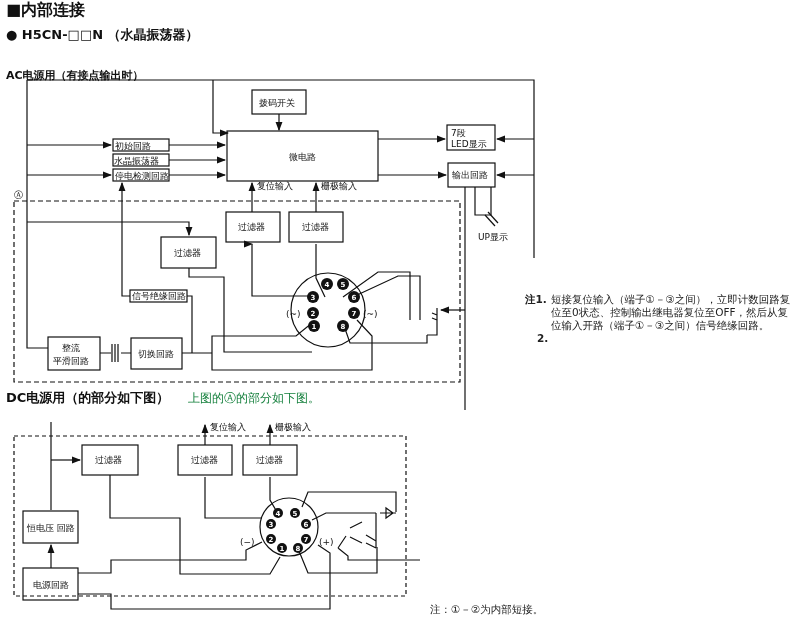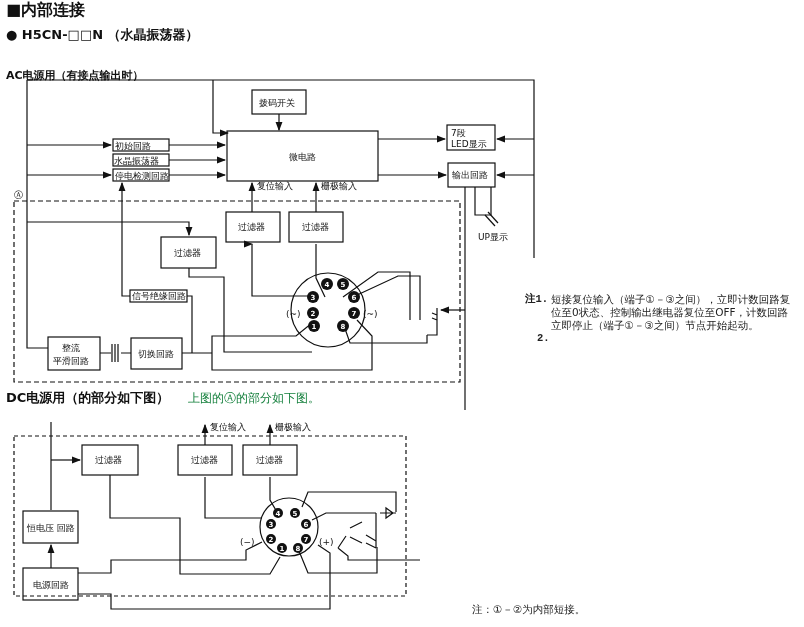--- a/index.html
+++ b/index.html
@@ -9,22 +9,22 @@
   #title { left:6px; top:0; font-size:16px; }
   #model { left:6px; top:26px; font-size:13px; }
   #ac-heading { left:6px; top:48px; font-size:11px;margin-top:20px; }
   #dc-heading { left:6px; top:389px; font-size:13px; }
   #dc-sub { position:absolute; left:188px; top:390px; font-size:12px; font-weight:normal; color:#15803d; white-space:nowrap; }
   svg { position:absolute; left:0; top:0; }
   svg text { font-family:"DejaVu Sans", sans-serif; fill:#111; }
   .notes { position:absolute; font-size:10.5px; line-height:13px; color:#222; }
   #notes1 { left:525px; top:293px; width:270px; }
   .note-item { position:relative; padding-left:26px; }
-  .note-num { position:absolute; left:0; top:0; font-weight:bold;font-family:Liberation Mono, monospace; }
-  #notes2 { left:430px; top:603px;margin-left:42px; }
+  .note-num { position:absolute; left:0; top:0; font-weight:bold; }
+  #notes2 { left:430px; top:603px; }
 </style>
 </head>
 <body>
 
 <div class="h" id="title">■内部连接</div>
 <div class="h" id="model">● H5CN-□□N （水晶振荡器）</div>
 <div class="h" id="ac-heading">AC电源用（有接点输出时）</div>
 <div class="h" id="dc-heading">DC电源用（的部分如下图）</div>
 <div id="dc-sub">上图的Ⓐ的部分如下图。</div>
 
@@ -196,19 +196,19 @@
     <text x="27" y="531">恒电压 回路</text>
     <text x="33" y="588">电源回路</text>
     <text x="240" y="545">(−)</text>
     <text x="319" y="545">(+)</text>
   </g>
 </svg>
 
 <div class="notes" id="notes1">
   <div class="note-item">
     <span class="note-num">注1.</span>
-    <span>短接复位输入（端子①－③之间），立即计数回路复位至0状态、控制输出继电器复位至OFF，计数回路立即停止（端子①－③之间）节点开始起动。</span>
+    <span>短接复位输入（端子①－③之间），立即计数回路复位至0状态、控制输出继电器复位至OFF，然后从复位输入开路（端子①－③之间）信号绝缘回路。</span>
   </div>
   <div class="note-item">
     <span class="note-num" style="left:12px">2.</span>
   </div>
 </div>
 <div class="notes" id="notes2">注：①－②为内部短接。</div>
 
 </body></html>

